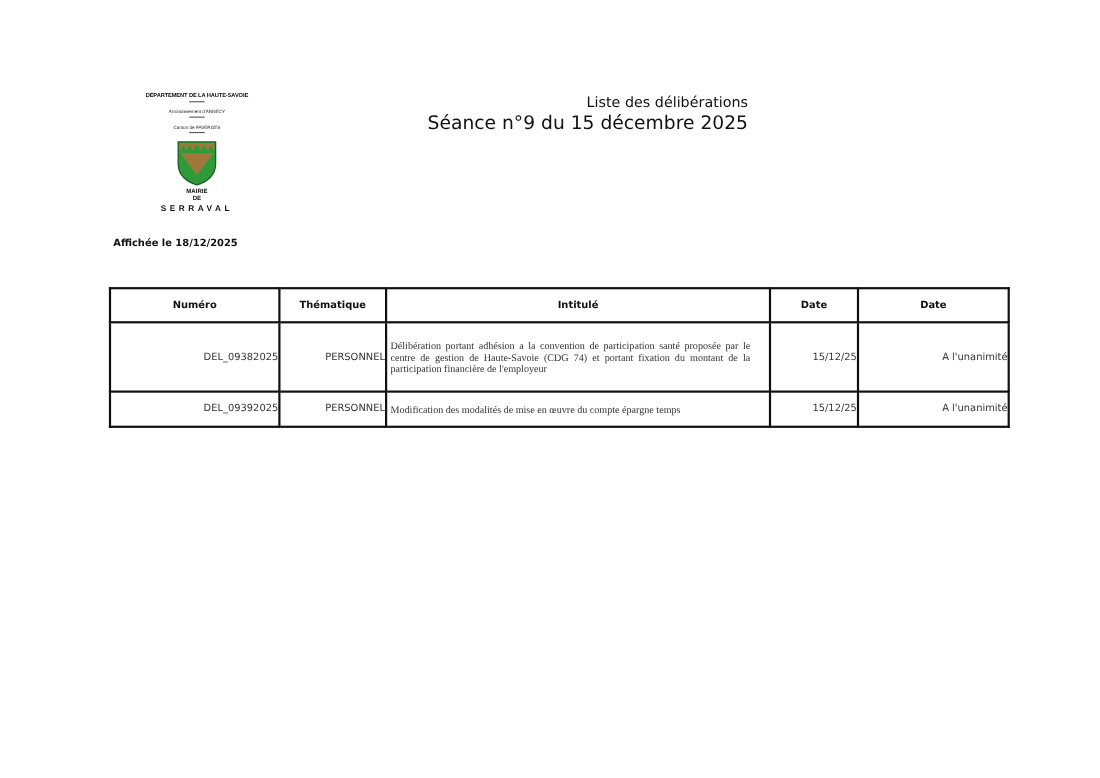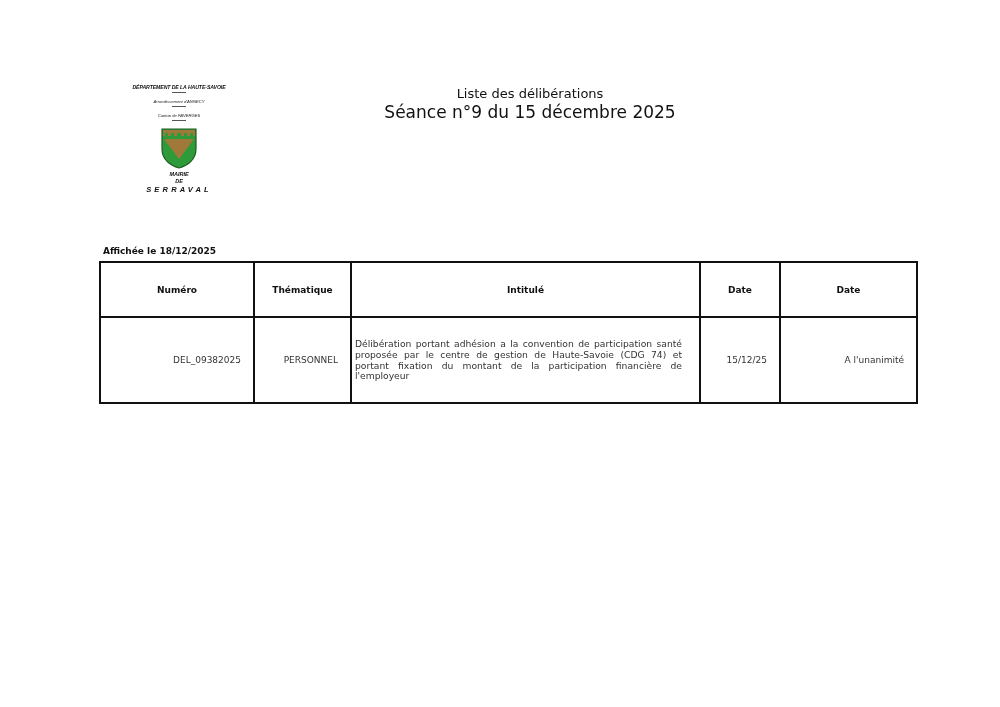--- a/index.html
+++ b/index.html
@@ -1,43 +1,43 @@
 <!DOCTYPE html>
 <html><head>
   <meta charset="utf-8">
   <style>
     html, body { margin: 0; padding: 0; }
     body {
       width: 1000px; height: 707px; background: #ffffff; position: relative; overflow: hidden;
       font-family: "DejaVu Sans", sans-serif; color: #111;
     }
-    .logo-block { position: absolute; left: 120px; top: 84px; width: 118px; text-align: center; font-style: italic; }
+    .logo-block { position: absolute; left: 120px; top: 84px; width: 118px; text-align: center; }
     .dept { font-family: "Liberation Sans", sans-serif; font-weight: bold; font-size: 5.2px; letter-spacing: -0.1px; color: #111; }
     .small-line { font-family: "Liberation Sans", sans-serif; font-size: 4.2px; color: #222; margin-top: 6px; }
     .rule { width: 14px; height: 1px; background: #555; margin: 2px auto 0; }
     .crest { display: block; margin: 6px auto 0; }
     .mairie { font-family: "Liberation Sans", sans-serif; font-weight: bold; font-size: 5.5px; line-height: 6.5px; margin-top: 2px; }
     .serraval { font-family: "Liberation Sans", sans-serif; font-weight: bold; font-size: 7.5px; letter-spacing: 3.2px; margin-top: 1px; }
 
-    .title-block { position: absolute; left: 380px; top: 85px; width: 300px; text-align: center; }
+    .title-block { position: absolute; left: 380px; top: 85px; width: 300px; text-align: right; }
     .title-line1 { font-size: 13px; line-height: 18px; }
     .title-line2 { font-size: 17px; line-height: 18px; }
 
-    .posted { position: absolute; left: 103px; top: 217px; font-size: 9px; font-weight: bold; margin-top: 29px; }
+    .posted { position: absolute; left: 103px; top: 217px; font-size: 9px; font-weight: bold; }
 
     table.delib {
       position: absolute; left: 99px; top: 261px; width: 817px;
       border-collapse: collapse; font-size: 9px; table-layout: fixed;
     }
-    table.delib th, table.delib td { border: 2px solid #111; padding: 12px; }
+    table.delib th, table.delib td { border: 2px solid #111; padding: 0; }
     table.delib th { height: 29px; font-weight: bold; font-size: 9px; text-align: center; }
     table.delib td { text-align: right; vertical-align: middle; color: #333; }
     table.delib td.intitule {
       text-align: justify; text-align-last: left; vertical-align: middle;
-      padding: 1px 17px 0 3px; line-height: 10.7px; font-size: 9.2px; color: #333;
+      padding: 1px 17px 0 3px; line-height: 10.7px; font-size: 9.2px; color: #333; font-family: Liberation Serif, serif;
     }
     tr.r1 td { height: 60px; }
     tr.r2 td { height: 29px; }
   </style>
 </head>
 <body>
 
 <div class="logo-block">
   <div class="dept">DÉPARTEMENT DE LA HAUTE-SAVOIE</div>
   <div class="rule"></div>
@@ -82,14 +82,21 @@
     </tr>
   </thead>
   <tbody>
     <tr class="r1">
       <td>DEL_09382025</td>
       <td>PERSONNEL</td>
       <td class="intitule">Délibération portant adhésion a la convention de participation santé proposée par le centre de gestion de Haute-Savoie (CDG 74) et portant fixation du montant de la participation financière de l'employeur</td>
       <td>15/12/25</td>
       <td>A l'unanimité</td>
     </tr>
+    <tr class="r2">
+      <td>DEL_09392025</td>
+      <td>PERSONNEL</td>
+      <td class="intitule">Modification des modalités de mise en œuvre du compte épargne temps</td>
+      <td>15/12/25</td>
+      <td>A l'unanimité</td>
+    </tr>
   </tbody>
 </table>
 
 </body></html>

